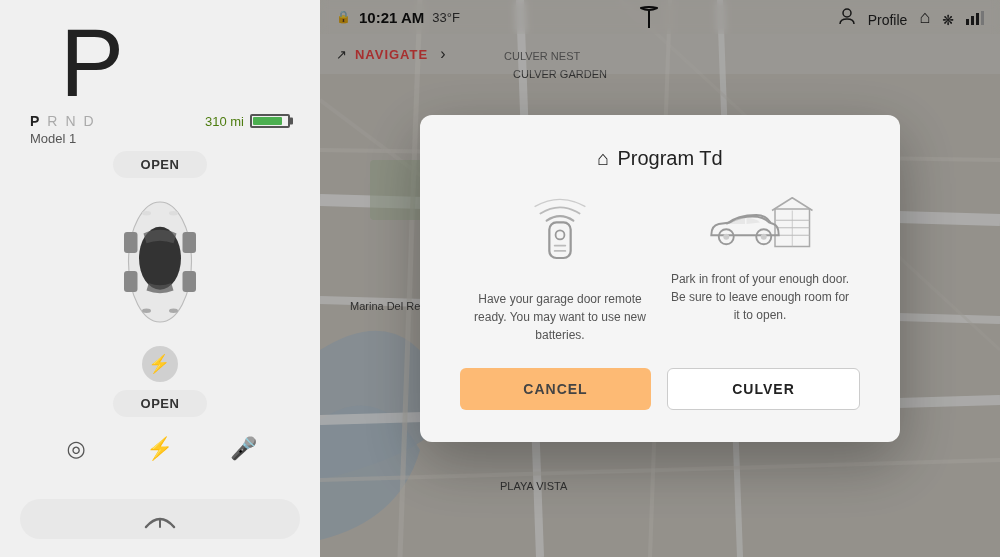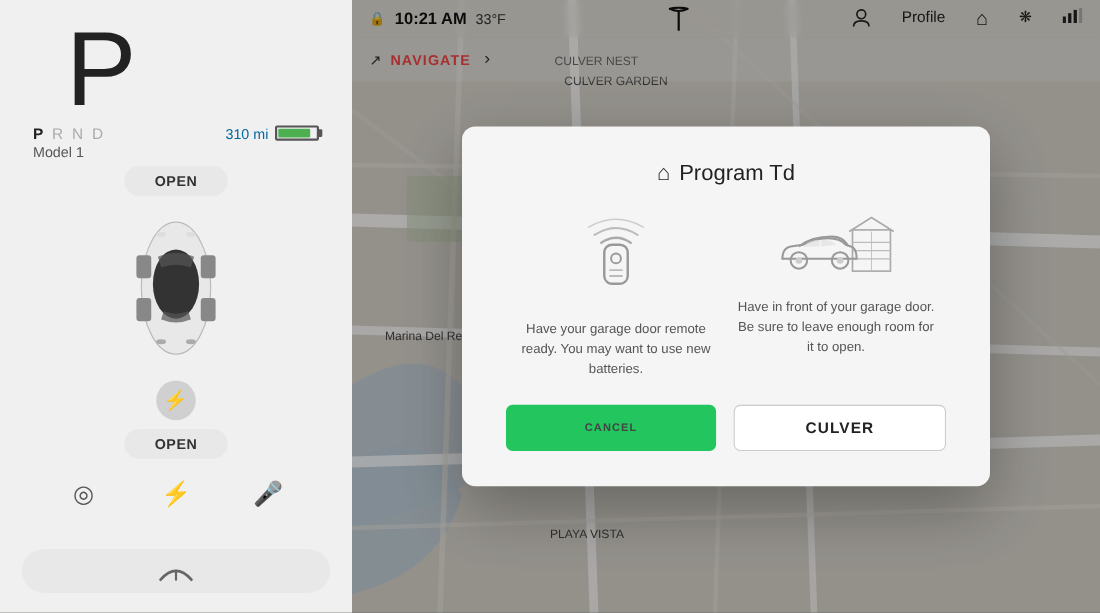--- a/index.html
+++ b/index.html
@@ -50,21 +50,21 @@
       gap: 8px;
       font-size: 14px;
       color: #888;
     }
 
     .battery-info {
       display: flex;
       align-items: center;
       gap: 6px;
       font-size: 13px;
-      color: #0369a1;
+      color: #4d7c0f;
     }
 
     .battery-bar {
       width: 40px;
       height: 14px;
       border: 2px solid #555;
       border-radius: 2px;
       position: relative;
       display: flex;
       align-items: center;
@@ -257,22 +257,22 @@
     .status-center {
       display: flex;
       flex-direction: column;
       align-items: center;
       font-size: 12px;
       color: #222;
     }
 
     .status-right {
       display: flex;
-      align-items: flex-start;
-      gap: 28px;
+      align-items: flex-end;
+      gap: 12px;
       font-size: 13px;
       color: #222;
     }
 
     .profile-label {
       font-size: 14px;
       color: #222;
       font-weight: 500;
     }
 
@@ -363,24 +363,24 @@
     .modal-buttons {
       display: flex;
       justify-content: space-between;
       gap: 16px;
       margin-top: 8px;
     }
 
     .modal-btn-cancel {
       flex: 1;
       padding: 12px;
-      background: #22c55e;
+      background: #fdba74;
       border: none;
       border-radius: 6px;
-      font-size: 10px;
+      font-size: 14px;
       font-weight: 600;
       letter-spacing: 1px;
       color: #444;
       cursor: pointer;
     }
 
     .modal-btn-start {
       flex: 1;
       padding: 12px;
       background: #fff;
@@ -617,21 +617,21 @@
             <path d="M25 40 Q40 28 65 28 Q78 28 84 38" fill="none" stroke="#999" stroke-width="2.5"></path>
 
             <circle cx="25" cy="57" r="10" fill="none" stroke="#999" stroke-width="2.5"></circle>
             <circle cx="75" cy="57" r="10" fill="none" stroke="#999" stroke-width="2.5"></circle>
             <circle cx="25" cy="57" r="4" fill="#ccc"></circle>
             <circle cx="75" cy="57" r="4" fill="#ccc"></circle>
 
             <path d="M30 40 Q37 32 50 32 L50 40 Z" fill="#ddd" opacity="0.6"></path>
             <path d="M52 32 Q65 32 70 38 L52 40 Z" fill="#ddd" opacity="0.6"></path>
           </svg>
-          <div class="modal-icon-desc">Have in front of your garage door. Be sure to leave enough room for it to open.</div>
+          <div class="modal-icon-desc">Park in front of your enough door. Be sure to leave enough room for it to open.</div>
         </div>
       </div>
 
       <div class="modal-buttons">
         <button class="modal-btn-cancel">CANCEL</button>
         <button class="modal-btn-start">CULVER</button>
       </div>
     </div>
   </div>
 </div>

